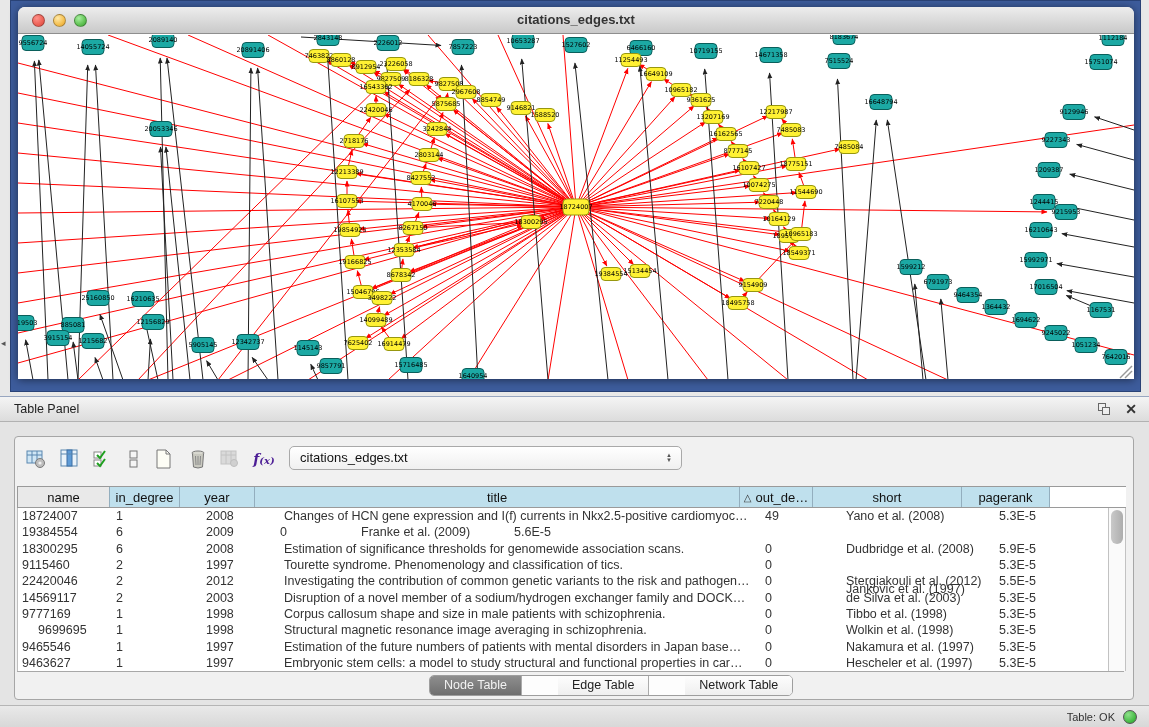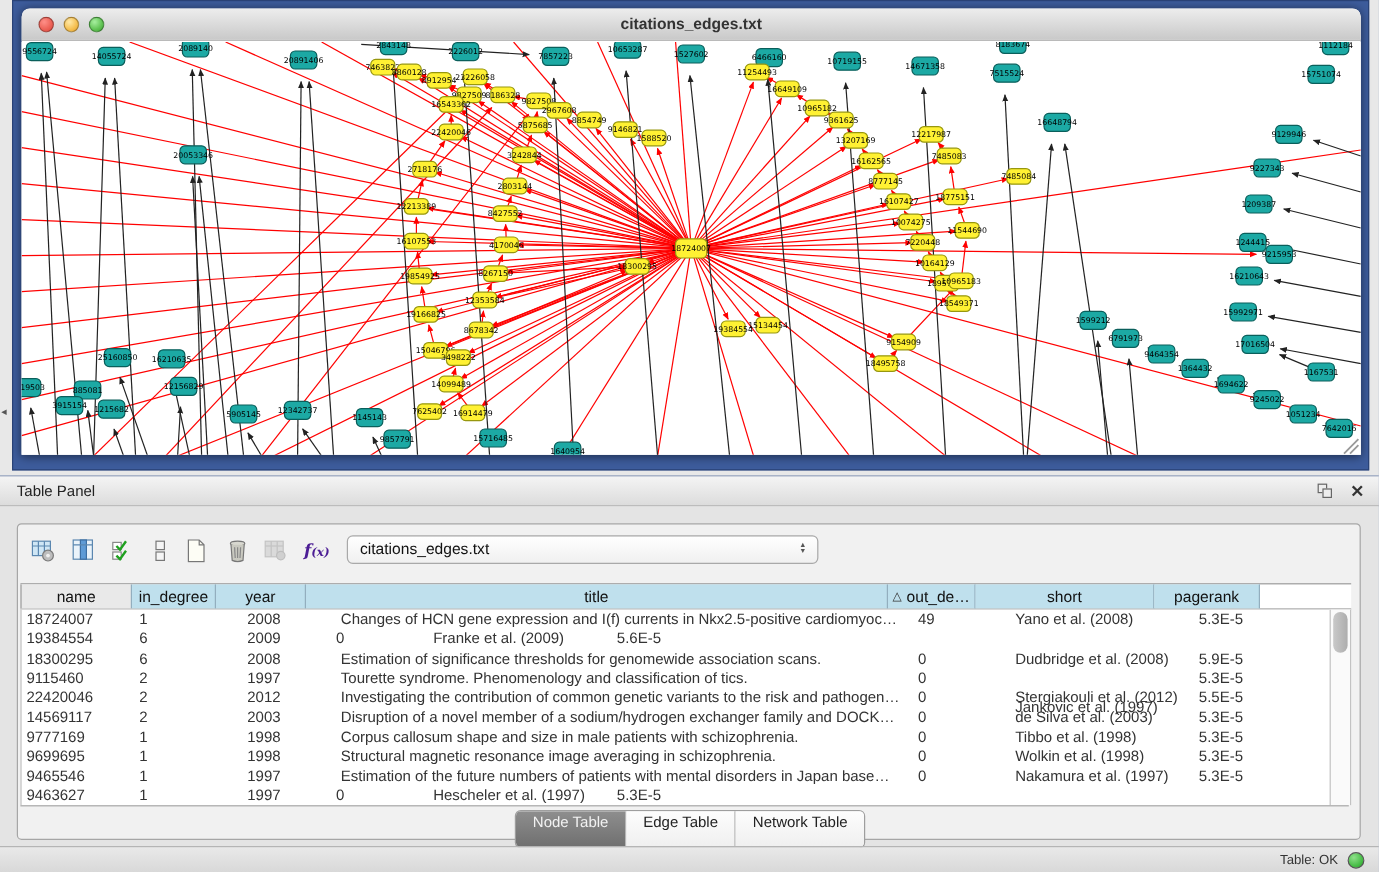--- a/index.html
+++ b/index.html
@@ -50,22 +50,22 @@
     display:flex; align-items:center; justify-content:center; height:100%; overflow:hidden; white-space:nowrap; }
   .th.first { background:#E9E9E9; border-left:1px solid #9A9A9A; }
   .th .sort { font-size:10px; margin-right:4px; color:#333; }
   .rows { background:#fff; border-left:1px solid #BFBFBF; }
   .trow { display:flex; height:16.3px; align-items:center; }
   .td { font-size:12.5px; color:#333; white-space:nowrap; overflow:hidden; }
   .scrollbar { position:absolute; left:1091px; top:22px; width:18px; height:163px;
     background:#FAFAFA; border-left:1px solid #C2C2C2; border-right:1px solid #C2C2C2; }
   .thumb { position:absolute; left:2px; top:2px; width:12px; height:34px; background:linear-gradient(90deg,#C9C9C9,#ADADAD); border-radius:7px; }
   
-  .tabs { position:absolute; left:414px; top:238px; height:32px; display:flex;
-    border:1px solid #9E9E9E; border-radius:5px; overflow:hidden; background:#FDFDFD; }
+  .tabs { position:absolute; left:414px; top:238px; height:21px; display:flex;
+    border:1px solid #9E9E9E; border-radius:5px; overflow:hidden; background:#FDFDFD;gap:36px; }
   .tab { font-size:12.5px; color:#222; padding:0 14px; line-height:19px; background:linear-gradient(#FDFDFD,#EFEFEF);
     border-right:1px solid #ABABAB; }
   .tab:last-child { border-right:none; }
   .tab.sel { background:linear-gradient(#8E8E8E,#6F6F6F); color:#F2F2F2; }
   .tbl-bottom-line { position:absolute; left:2px; top:234px; width:1107px; border-top:1px solid #A8A8A8; }
   
   .statusbar { position:absolute; left:0; top:705px; width:1149px; height:22px;
     background:linear-gradient(#E9E9E9,#D8D8D8); border-top:1px solid #B5B5B5; }
   .mem { position:absolute; right:34px; top:5px; font-size:11px; color:#333; }
   .memdot { position:absolute; right:12px; top:4px; width:14px; height:14px; border-radius:50%;
@@ -660,41 +660,42 @@
           <div class="trow">
             <div class="td" style="width: 93px; padding-left: 4px;">9777169</div>
             <div class="td" style="width: 90px; padding-left: 5px;">1</div>
             <div class="td" style="width: 75px; padding-left: 5px;">1998</div>
             <div class="td" style="width: 485px; padding-left: 8px;">Corpus callosum shape and size in male patients with schizophrenia.</div>
             <div class="td" style="width: 73px; padding-left: 4px;">0</div>
             <div class="td" style="width: 149px; padding-left: 12px;">Tibbo et al. (1998)</div>
             <div class="td" style="width: 88px; padding-left: 16px;">5.3E-5</div>
           </div>
           <div class="trow">
-            <div class="td" style="width: 93px; padding-left: 4px;">9699695</div>
+            <div class="td" style="width: 93px; padding-left: 20px;">9699695</div>
             <div class="td" style="width: 90px; padding-left: 5px;">1</div>
             <div class="td" style="width: 75px; padding-left: 5px;">1998</div>
             <div class="td" style="width: 485px; padding-left: 8px;">Structural magnetic resonance image averaging in schizophrenia.</div>
             <div class="td" style="width: 73px; padding-left: 4px;">0</div>
             <div class="td" style="width: 149px; padding-left: 12px;">Wolkin et al. (1998)</div>
             <div class="td" style="width: 88px; padding-left: 16px;">5.3E-5</div>
           </div>
           <div class="trow">
             <div class="td" style="width: 93px; padding-left: 4px;">9465546</div>
             <div class="td" style="width: 90px; padding-left: 5px;">1</div>
             <div class="td" style="width: 75px; padding-left: 5px;">1997</div>
             <div class="td" style="width: 485px; padding-left: 8px;">Estimation of the future numbers of patients with mental disorders in Japan base…</div>
             <div class="td" style="width: 73px; padding-left: 4px;">0</div>
             <div class="td" style="width: 149px; padding-left: 12px;">Nakamura et al. (1997)</div>
             <div class="td" style="width: 88px; padding-left: 16px;">5.3E-5</div>
           </div>
           <div class="trow">
             <div class="td" style="width: 93px; padding-left: 4px;">9463627</div>
             <div class="td" style="width: 90px; padding-left: 5px;">1</div>
             <div class="td" style="width: 75px; padding-left: 5px;">1997</div>
+            <div class="td" style="width: 485px; padding-left: 8px;">Embryonic stem cells: a model to study structural and functional properties in car…</div>
             <div class="td" style="width: 73px; padding-left: 4px;">0</div>
             <div class="td" style="width: 149px; padding-left: 12px;">Hescheler et al. (1997)</div>
             <div class="td" style="width: 88px; padding-left: 16px;">5.3E-5</div>
           </div>
         </div>
       <div class="scrollbar">
         <div class="thumb"></div>
       </div>
     </div>
 

